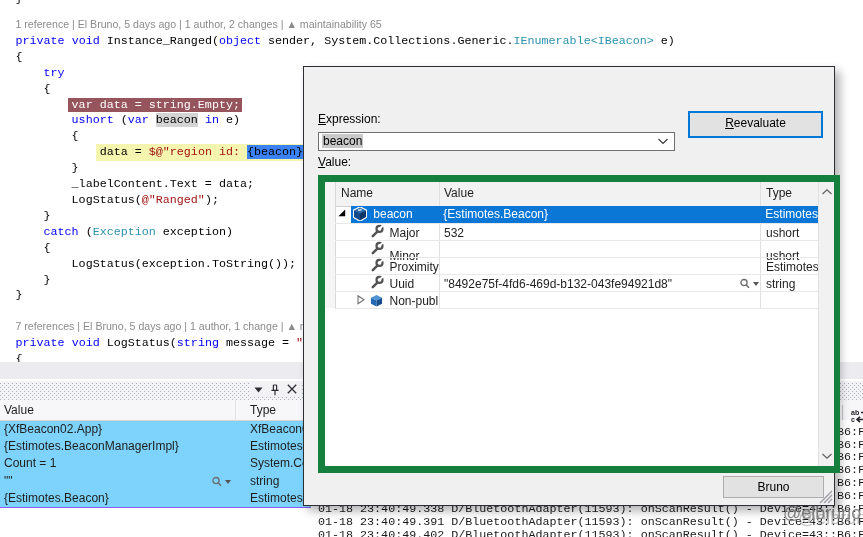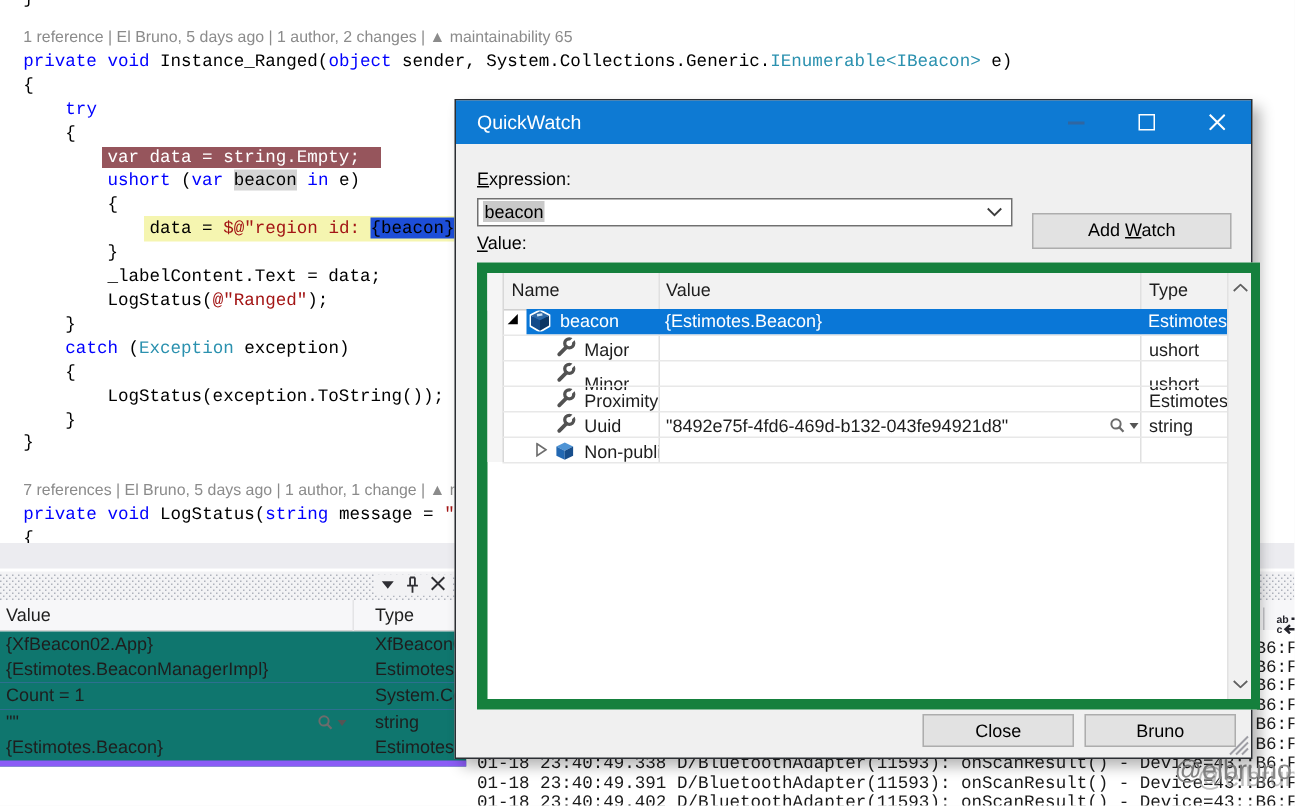--- a/index.html
+++ b/index.html
@@ -1,33 +1,33 @@
 <!DOCTYPE html>
 <html><head><meta charset="utf-8"><style>
 html,body{margin:0;padding:0}
 #root{position:relative;width:863px;height:537px;overflow:hidden;background:#fff;font-family:"Liberation Sans",sans-serif}
 .abs{position:absolute}
 
 #code{left:15.5px;top:18px;margin:0;font:11.7px "Liberation Mono",monospace;line-height:15.9px;color:#000;white-space:pre}
 #brace0{left:15.5px;top:-8px;font:11.7px "Liberation Mono",monospace;color:#000}
 .k{color:#0000ff}.t{color:#2b91af}.s{color:#a31515}
 .cl{font:10.6px "Liberation Sans",sans-serif;color:#8b8b8b}
-.hlr{background:#96555c;color:#fff;padding:0 14px 0 4px;margin-left:-4px}
+.hlr{background:#96555c;color:#fff;padding:0 2px 0 4px;margin-left:-4px}
 .hlg{background:#d4d4d4}
 .hly{background:#f5f5b0;padding:1px 0 2px 4px;margin-left:-4px}
-.hlgy{background:#1d4ed8}
+.hlgy{background:#3b82f6}
 
 #hscroll{left:0;top:361.5px;width:863px;height:17px;background:#ececf0}
 
 #dots{left:0;top:381px;width:863px;height:18.5px;background:#f3f3f5}
 #dots .iconpad{position:absolute;background:#f2f2f4;height:14px;top:2px}
 
 #blhead{left:0;top:400px;width:311px;height:19.5px;background:#f7f7f9;border-bottom:1px solid #d4d4d4;font-size:12px;color:#1e1e1e}
 #blrows{left:0;top:420.5px;width:311px;height:87px;font-size:12px;color:#1e1e1e}
-.blrow{position:absolute;left:0;width:311px;height:17.4px;border-bottom:4px solid #8b5cf6;background:#0f766e}
+.blrow{position:absolute;left:0;width:311px;height:17.4px;border-bottom:1px solid #8b5cf6;background:#7dd3fc}
 .blsep{position:absolute;left:235px;top:400px;width:1px;height:107px;background:#e4e4e6}
 .typecol{position:absolute;left:250px;top:1px;white-space:nowrap}
 
 #console{left:311px;top:400px;width:552px;height:137px;background:#fff}
 #ctoolbar{position:absolute;left:0;top:0;width:552px;height:19.5px;background:#f7f7f9}
 #clines{position:absolute;left:7px;top:25.6px;margin:0;font:11.7px "Liberation Mono",monospace;line-height:12.9px;color:#1a1a1a;white-space:pre}
 
 #wm1,#wm2{color:#898989;font-size:18px;white-space:nowrap}
 
 #dlg{left:303px;top:66px;width:530px;height:438px;background:#f0f0f0;border:1px solid #2b2e33;box-shadow:5px 5px 9px rgba(0,0,0,.3);z-index:10}
@@ -147,37 +147,29 @@
 01-18 23:40:49.358 D/BluetoothAdapter(11593): onScanResult() - Device=43::B6:FD:2E:5D rssi=-68
 01-18 23:40:49.362 D/BluetoothAdapter(11593): onScanResult() - Device=43::B6:FD:2E:5D rssi=-68
 01-18 23:40:49.371 D/BluetoothAdapter(11593): onScanResult() - Device=43::B6:FD:2E:5D rssi=-68
 01-18 23:40:49.338 D/BluetoothAdapter(11593): onScanResult() - Device=43::B6:FD:2E:5D rssi=-68
 01-18 23:40:49.391 D/BluetoothAdapter(11593): onScanResult() - Device=43::B6:FD:2E:5D rssi=-68
 01-18 23:40:49.402 D/BluetoothAdapter(11593): onScanResult() - Device=43::B6:FD:2E:5D rssi=-68</pre>
 </div>
 <div id="wm1" class="abs" style="left:783px;top:503px">@elbruno</div>
 <div id="wm2" class="abs" style="left:798px;top:508px;opacity:.55">@elbruno</div>
 <div id="dlg" class="abs">
-  <div id="title">
-        <span>QuickWatch</span>
-    <div style="position:absolute;left:408px;top:14px;width:11px;height:1.6px;background:#2f66a2"></div>
-    <div style="position:absolute;left:455px;top:9px;width:9px;height:9px;border:1.4px solid #fff"></div>
-    <svg style="position:absolute;left:502px;top:9px" width="11" height="11" viewBox="0 0 11 11">
-          <path d="M0.5,0.5 L10.5,10.5 M10.5,0.5 L0.5,10.5" stroke="#fff" stroke-width="1.4"></path>
-        </svg>
-  </div>
   <div class="lbl" style="left:14px;top:45px"><u>E</u>xpression:</div>
   <div id="combo">
         <span class="sel">beacon</span>
     <svg style="position:absolute;right:6px;top:5px" width="10" height="7" viewBox="0 0 10 7">
           <path d="M0.5,1 L5,5.5 L9.5,1" stroke="#3c3c3c" stroke-width="1.2" fill="none"></path>
         </svg>
   </div>
   <div class="lbl" style="left:14px;top:88px"><u>V</u>alue:</div>
-  <div class="btn" id="btnAdd">Add <u>W</u>atch</div>
+  <div class="btn" id="btnReev"><u>R</u>eevaluate</div>
   <div id="grid">
     <div id="ghead">
       <span style="position:absolute;left:16px;top:4px">Name</span>
       <span style="position:absolute;left:119px;top:4px">Value</span>
       <span style="position:absolute;left:441px;top:4px">Type</span>
     </div>
     <div id="gmargin"></div>
     <div class="gvline" style="left:113.5px;top:0;height:126px"></div>
     <div class="gvline" style="left:435px;top:0;height:126px"></div>
     <div id="gsel">
@@ -190,20 +182,21 @@
         </svg>
     <svg class="abs" style="left:28px;top:25px;z-index:2" width="14" height="14" viewBox="0 0 14 14">
           <polygon points="7,0.5 13,3.5 13,10 7,13.5 1,10 1,3.5" fill="none" stroke="#fff" stroke-width="2.4"></polygon>
           <polygon points="7,0.5 13,3.5 7,6.5 1,3.5" fill="#2e68a6"></polygon>
           <polygon points="1,3.5 7,6.5 7,13.5 1,10" fill="#144a89"></polygon>
           <polygon points="13,3.5 7,6.5 7,13.5 13,10" fill="#0d3664"></polygon>
           <path d="M5,3.2 L8.6,2.6" stroke="#cfe3f5" stroke-width="1.6"></path>
         </svg>
     <div class="rowtxt" style="top:42.5px">
           <span class="celln" style="left:64.5px">Major</span>
+          <span class="cellv">532</span>
           <span class="cellt">ushort</span>
         </div>
     <div class="rowtxt" style="top:66px">
           <span class="celln" style="left:64.5px">Minor</span>
           <span class="cellt">ushort</span>
         </div>
     <div class="rowtxt" style="top:76.5px">
           <span class="celln" style="left:64.5px;width:49px">Proximity</span>
           <span class="cellt">Estimotes.Proximity</span>
         </div>
@@ -256,19 +249,18 @@
     <div class="grow" style="top:108.5px"></div>
     <div id="gsb">
       <svg style="position:absolute;left:3px;top:7px" width="10" height="6" viewBox="0 0 10 6">
             <path d="M0.5,5 L5,0.8 L9.5,5" stroke="#606060" stroke-width="1.2" fill="none"></path>
           </svg>
       <svg style="position:absolute;left:3px;bottom:7px" width="10" height="6" viewBox="0 0 10 6">
             <path d="M0.5,1 L5,5.2 L9.5,1" stroke="#606060" stroke-width="1.2" fill="none"></path>
           </svg>
     </div>
   </div>
-  <div class="btn" id="btnClose">Close</div>
   <div class="btn" id="btnHelp">Bruno</div>
   <svg style="position:absolute;right:1px;bottom:1px" width="15" height="14" viewBox="0 0 15 14">
         <path d="M2,13 L14,1 M6,13 L14,5 M10,13 L14,9" stroke="#9d9da4" stroke-width="1.3"></path>
       </svg>
 </div>
 </div>
 
 </body></html>

